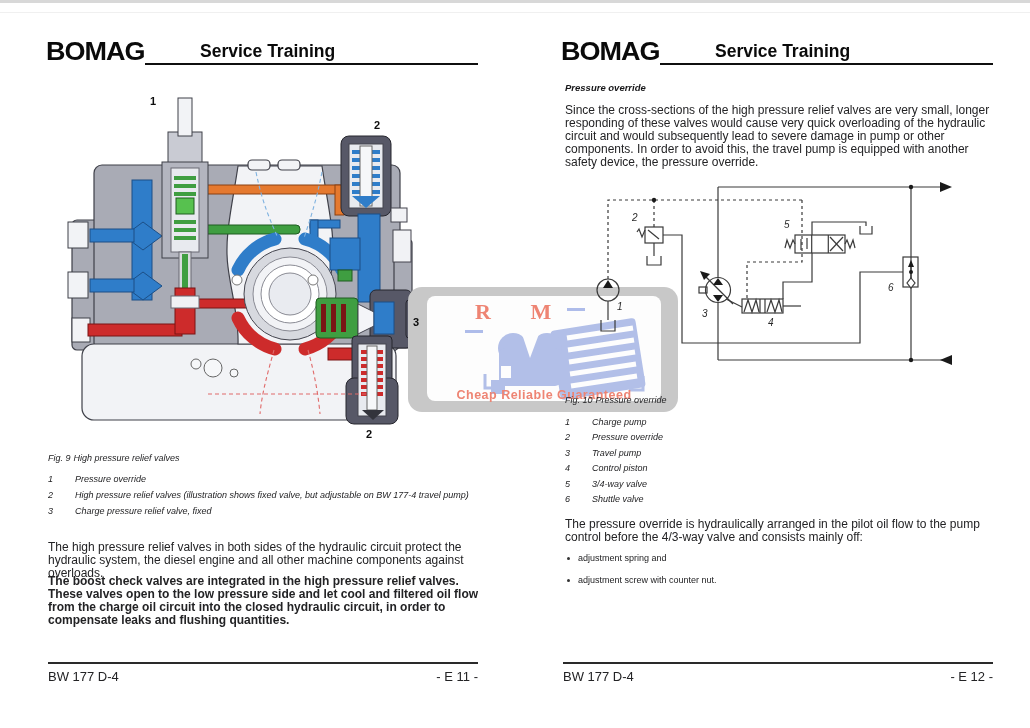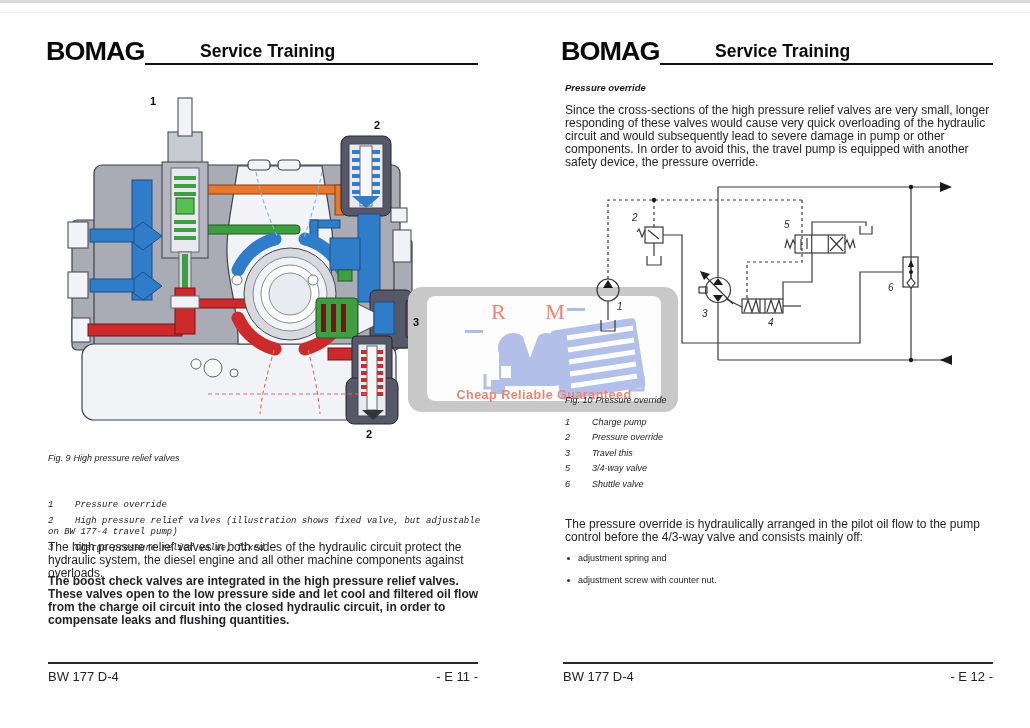--- a/index.html
+++ b/index.html
@@ -33,21 +33,21 @@
   .figlabel{position:absolute;font-weight:bold;font-size:11px;color:#0d0d0d;z-index:6;}
   .schlabel{position:absolute;font-style:italic;font-size:10px;color:#2a2a2a;z-index:7;}
 
   #pumpfig{position:absolute;left:60px;top:92px;z-index:1;}
   #circuit{position:absolute;left:563px;top:168px;z-index:6;}
 
   
   #wm{position:absolute;left:408px;top:287px;width:270px;height:125px;background:#c8c8c8;
       border-radius:14px;z-index:5;}
   #wm .inner{position:absolute;left:19px;top:9px;width:234px;height:105px;background:#fdfdfd;border-radius:8px;}
-  #wm .rm{position:absolute;left:64px;top:3px;font-weight:400;font-size:22px;letter-spacing:17px;
+  #wm .rm{position:absolute;left:48px;top:3px;font-weight:700;font-size:22px;letter-spacing:17px;
           color:#ee8473;font-family:"Liberation Serif",serif;}
   #wm .tag{position:absolute;left:0;top:92px;width:234px;text-align:center;font-weight:bold;
            font-size:12.5px;color:#ee8473;letter-spacing:0.5px;}
   #wm .br{position:absolute;border:0 solid #aebcea;}
 </style>
 </head>
 <body>
 
 <div id="canvas">
   <div class="topedge"></div>
@@ -179,21 +179,21 @@
       <path d="M148,302 L308,302" stroke="#e06a6a"></path>
     </g>
   </svg>
   <div class="figlabel" style="left:150px;top:95px;">1</div>
   <div class="figlabel" style="left:374px;top:119px;">2</div>
   <div class="figlabel" style="left:413px;top:316px;">3</div>
   <div class="figlabel" style="left:366px;top:428px;">2</div>
 
   <div class="caption" style="left:48px;top:453px;"><span class="pref">Fig. 9</span><span>High pressure relief valves</span></div>
 
-  <div class="legend" style="left:48px;top:500px;font-family:Liberation Mono, monospace;">
+  <div class="legend" style="left:48px;top:474px;">
     <div class="row"><span class="num">1</span><span class="txt">Pressure override</span></div>
     <div class="row"><span class="num">2</span><span class="txt">High pressure relief valves (illustration shows fixed valve, but adjustable on BW 177-4 travel pump)</span></div>
     <div class="row"><span class="num">3</span><span class="txt">Charge pressure relief valve, fixed</span></div>
   </div>
 
   <div class="para" style="left:48px;top:541px;">The high pressure relief valves in both sides of the hydraulic circuit protect the hydraulic system, the diesel engine and all other machine components against overloads.</div>
   <div class="para" style="left:48px;top:575px;font-weight:bold;">The boost check valves are integrated in the high pressure relief valves. These valves open to the low pressure side and let cool and filtered oil flow from the charge oil circuit into the closed hydraulic circuit, in order to compensate leaks and flushing quantities.</div>
 
   <div class="foot-rule" style="left:48px;top:662px;"></div>
   <div class="footer" style="left:48px;top:669px;">
@@ -324,21 +324,22 @@
   <div class="schlabel" style="left:702px;top:308px;">3</div>
   <div class="schlabel" style="left:768px;top:317px;">4</div>
   <div class="schlabel" style="left:784px;top:219px;">5</div>
   <div class="schlabel" style="left:888px;top:282px;">6</div>
 
   <div class="caption" style="left:565px;top:395px;"><span class="pref">Fig. 10</span><span>Pressure override</span></div>
 
   <div class="legend legend2" style="left:565px;top:417px;width:400px;">
     <div class="row"><span class="num">1</span><span class="txt">Charge pump</span></div>
     <div class="row"><span class="num">2</span><span class="txt">Pressure override</span></div>
-    <div class="row"><span class="num">3</span><span class="txt">Travel this</span></div>
+    <div class="row"><span class="num">3</span><span class="txt">Travel pump</span></div>
+    <div class="row"><span class="num">4</span><span class="txt">Control piston</span></div>
     <div class="row"><span class="num">5</span><span class="txt">3/4-way valve</span></div>
     <div class="row"><span class="num">6</span><span class="txt">Shuttle valve</span></div>
   </div>
 
   <div class="para" style="left:565px;top:518px;">The pressure override is hydraulically arranged in the pilot oil flow to the pump control before the 4/3-way valve and consists mainly off:</div>
 
   <div class="bullets" style="left:565px;top:553px;">
     <div class="brow"><span class="dot"></span><span>adjustment spring and</span></div>
     <div class="brow"><span class="dot"></span><span>adjustment screw with counter nut.</span></div>
   </div>

